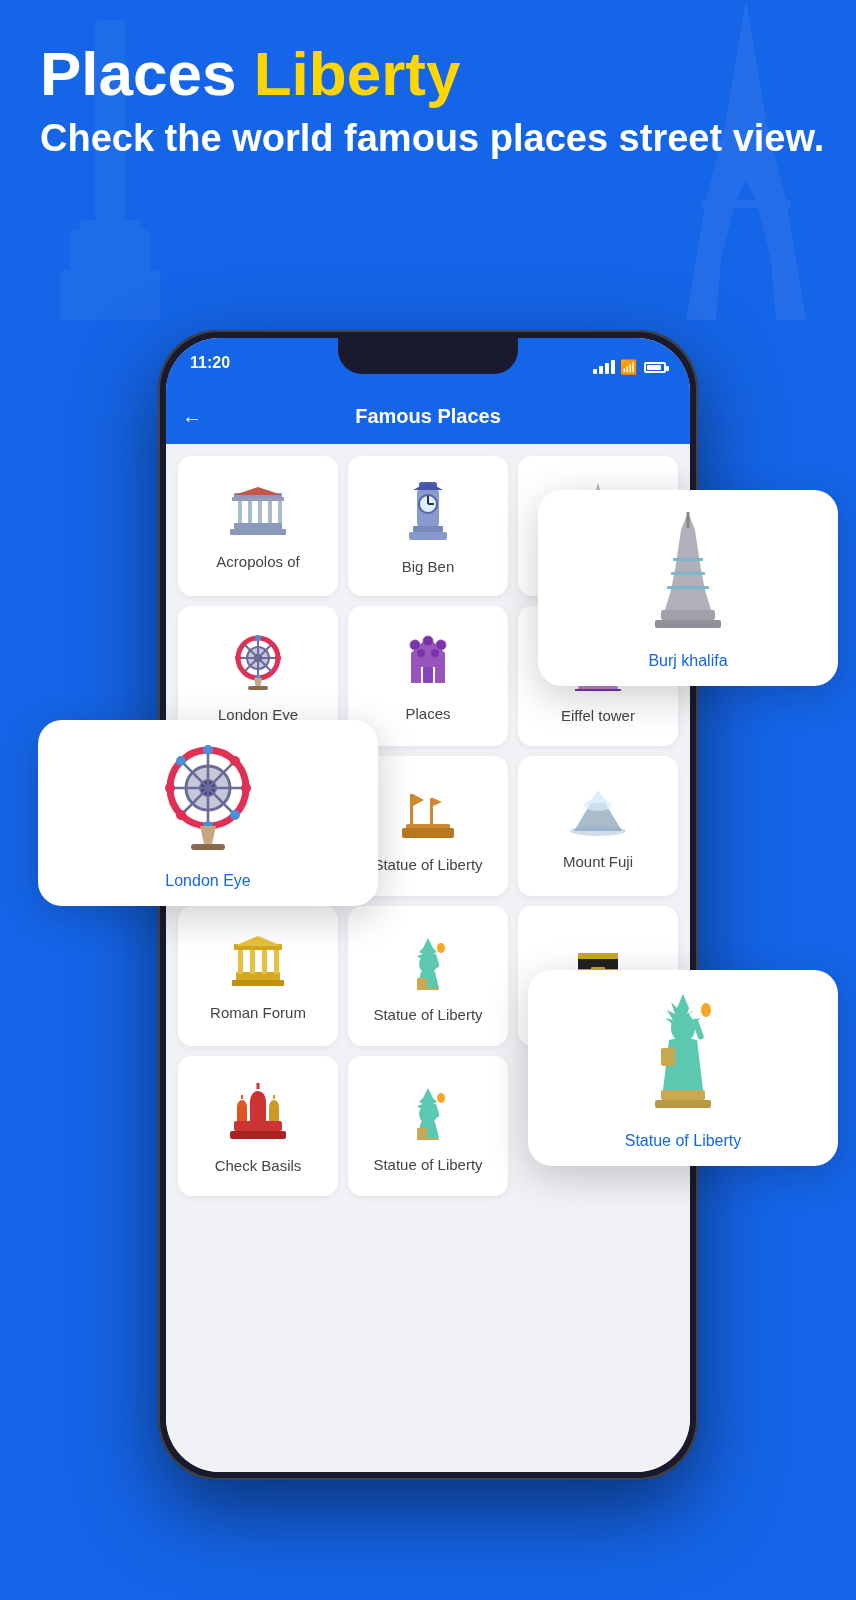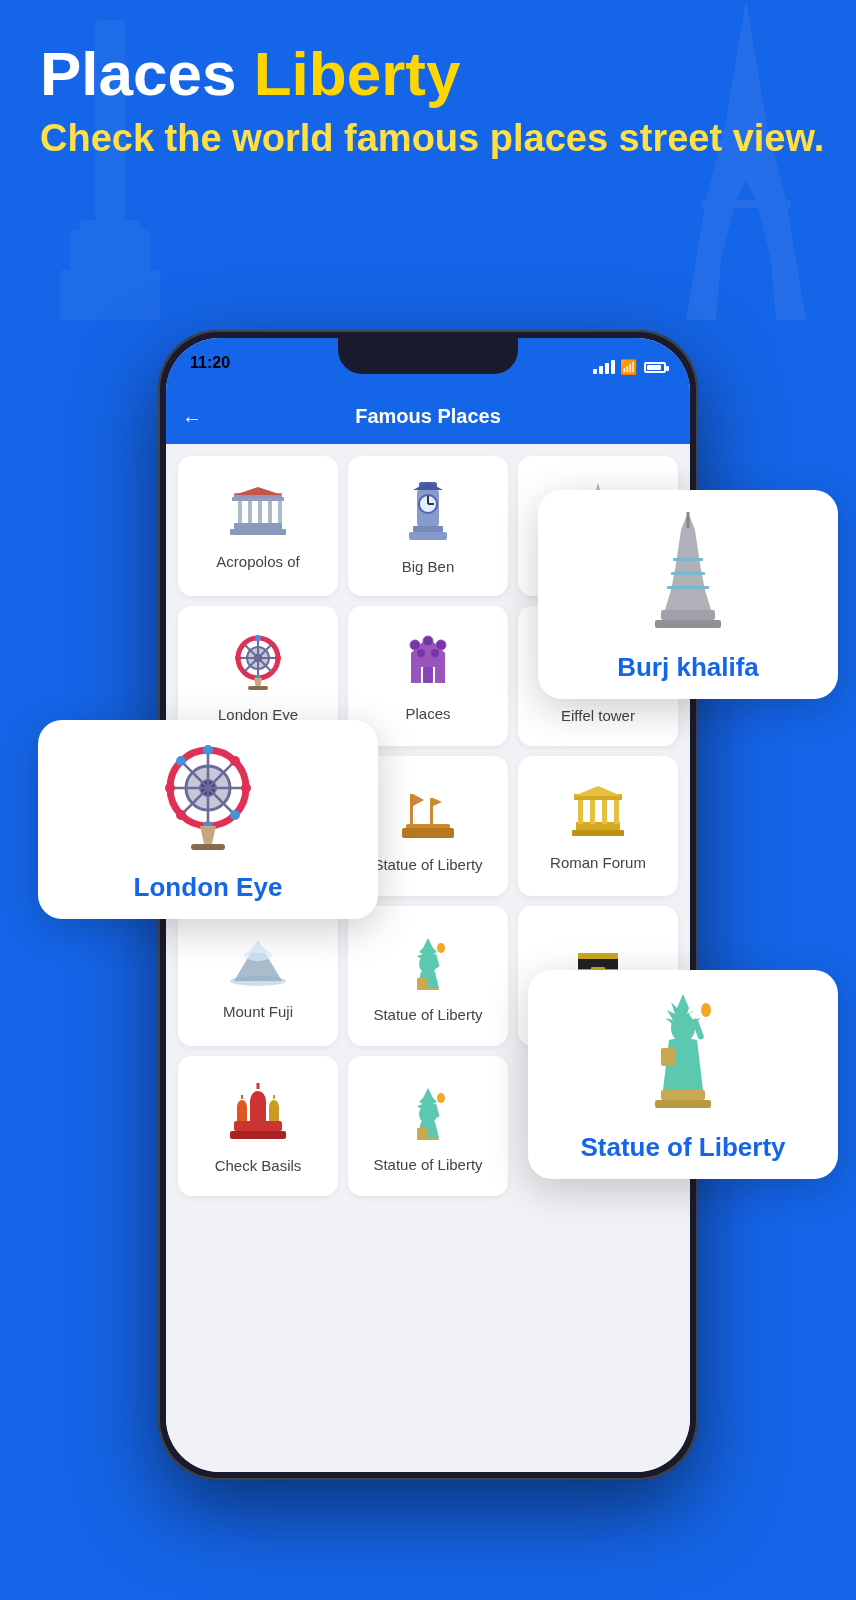--- a/index.html
+++ b/index.html
@@ -33,21 +33,21 @@
       font-weight: 900;
       color: #fff;
       line-height: 1.1;
     }
     .title-places {
       color: #FFD600;
     }
     .subtitle {
       font-size: 38px;
       font-weight: 700;
-      color: #fde047;
+      color: #ffffff;
       line-height: 1.2;
       margin-top: 8px;
     }
 
     
     .phone-wrapper {
       position: absolute;
       top: 330px;
       left: 50%;
       transform: translateX(-50%);
@@ -94,21 +94,21 @@
       left: 0; right: 0;
       height: 50px;
       background: #1565E8;
       display: flex;
       align-items: center;
       justify-content: space-between;
       padding: 0 24px;
       z-index: 99;
     }
     .status-time {
-      color: #000000;
+      color: #fef9c3;
       font-size: 16px;
       font-weight: 700;
       margin-top: 0;
     }
     .status-icons {
       display: flex;
       align-items: center;
       gap: 6px;
       margin-top: 8px;
     }
@@ -257,22 +257,22 @@
       z-index: 200;
     }
 
     .popout-icon {
       font-size: 90px;
       line-height: 1;
       margin-bottom: 8px;
     }
 
     .popout-label {
-      font-size: 26px;
-      font-weight: 700;
+      font-size: 16px;
+      font-weight: 400;
       color: #1565E8;
       text-align: center;
     }
   </style>
 </head>
 <body>
 
 <div style="position:absolute;top:0;left:0;width:100%;height:100%;background:#1565E8;z-index:0;"></div>
 
 <div class="bg-landmarks">
@@ -531,48 +531,48 @@
 
                 <rect x="6" y="40" width="44" height="14" rx="2" fill="#cc8833"></rect>
                 <rect x="2" y="44" width="52" height="10" rx="2" fill="#b87820"></rect>
               </svg>
             </div>
             <span class="grid-item-label">Statue of Liberty</span>
           </div>
 
           <div class="grid-item">
             <div class="grid-item-icon">
+              <svg width="60" height="50" viewBox="0 0 60 50">
+                <polygon points="30,4 6,44 54,44" fill="#aabbcc"></polygon>
+                <polygon points="30,4 20,16 40,16" fill="#ddeeff"></polygon>
+                <ellipse cx="30" cy="18" rx="14" ry="6" fill="#ddeeff" opacity="0.7"></ellipse>
+                <ellipse cx="30" cy="44" rx="28" ry="5" fill="#88aacc" opacity="0.4"></ellipse>
+              </svg>
+            </div>
+            <span class="grid-item-label">Mount Fuji</span>
+          </div>
+
+          <div class="grid-item">
+            <div class="grid-item-icon">
               <svg width="56" height="52" viewBox="0 0 56 52">
                 <rect x="6" y="36" width="44" height="8" rx="1" fill="#d4a820"></rect>
                 <rect x="2" y="44" width="52" height="6" rx="1" fill="#c09010"></rect>
                 <rect x="8" y="12" width="5" height="26" fill="#e8c040"></rect>
                 <rect x="20" y="12" width="5" height="26" fill="#e8c040"></rect>
                 <rect x="32" y="12" width="5" height="26" fill="#e8c040"></rect>
                 <rect x="44" y="12" width="5" height="26" fill="#e8c040"></rect>
                 <rect x="4" y="8" width="48" height="6" rx="1" fill="#d4a820"></rect>
                 <polygon points="28,0 4,10 52,10" fill="#e8c040"></polygon>
               </svg>
             </div>
             <span class="grid-item-label">Roman Forum</span>
           </div>
 
           <div class="grid-item">
             <div class="grid-item-icon">
-              <svg width="60" height="50" viewBox="0 0 60 50">
-                <polygon points="30,4 6,44 54,44" fill="#aabbcc"></polygon>
-                <polygon points="30,4 20,16 40,16" fill="#ddeeff"></polygon>
-                <ellipse cx="30" cy="18" rx="14" ry="6" fill="#ddeeff" opacity="0.7"></ellipse>
-                <ellipse cx="30" cy="44" rx="28" ry="5" fill="#88aacc" opacity="0.4"></ellipse>
-              </svg>
-            </div>
-            <span class="grid-item-label">Mount Fuji</span>
-          </div>
-
-          <div class="grid-item">
-            <div class="grid-item-icon">
               <svg width="50" height="56" viewBox="0 0 50 56">
                 <polygon points="25,4 20,14 16,18 20,20 14,22 20,26 28,26 34,22 30,20 34,18 30,14" fill="#5cc8b0"></polygon>
                 <ellipse cx="25" cy="30" rx="9" ry="10" fill="#5cc8b0"></ellipse>
                 <rect x="30" y="20" width="5" height="14" rx="2" fill="#5cc8b0" transform="rotate(-15,32,27)"></rect>
                 <ellipse cx="38" cy="14" rx="4" ry="5" fill="#f5a623"></ellipse>
                 <path d="M18,38 Q25,34 32,38 L36,54 L14,54 Z" fill="#5cc8b0"></path>
                 <rect x="14" y="44" width="10" height="12" rx="1" fill="#c8a850"></rect>
                 <rect x="14" y="54" width="22" height="2" rx="1" fill="#c8a850"></rect>
               </svg>
             </div>

